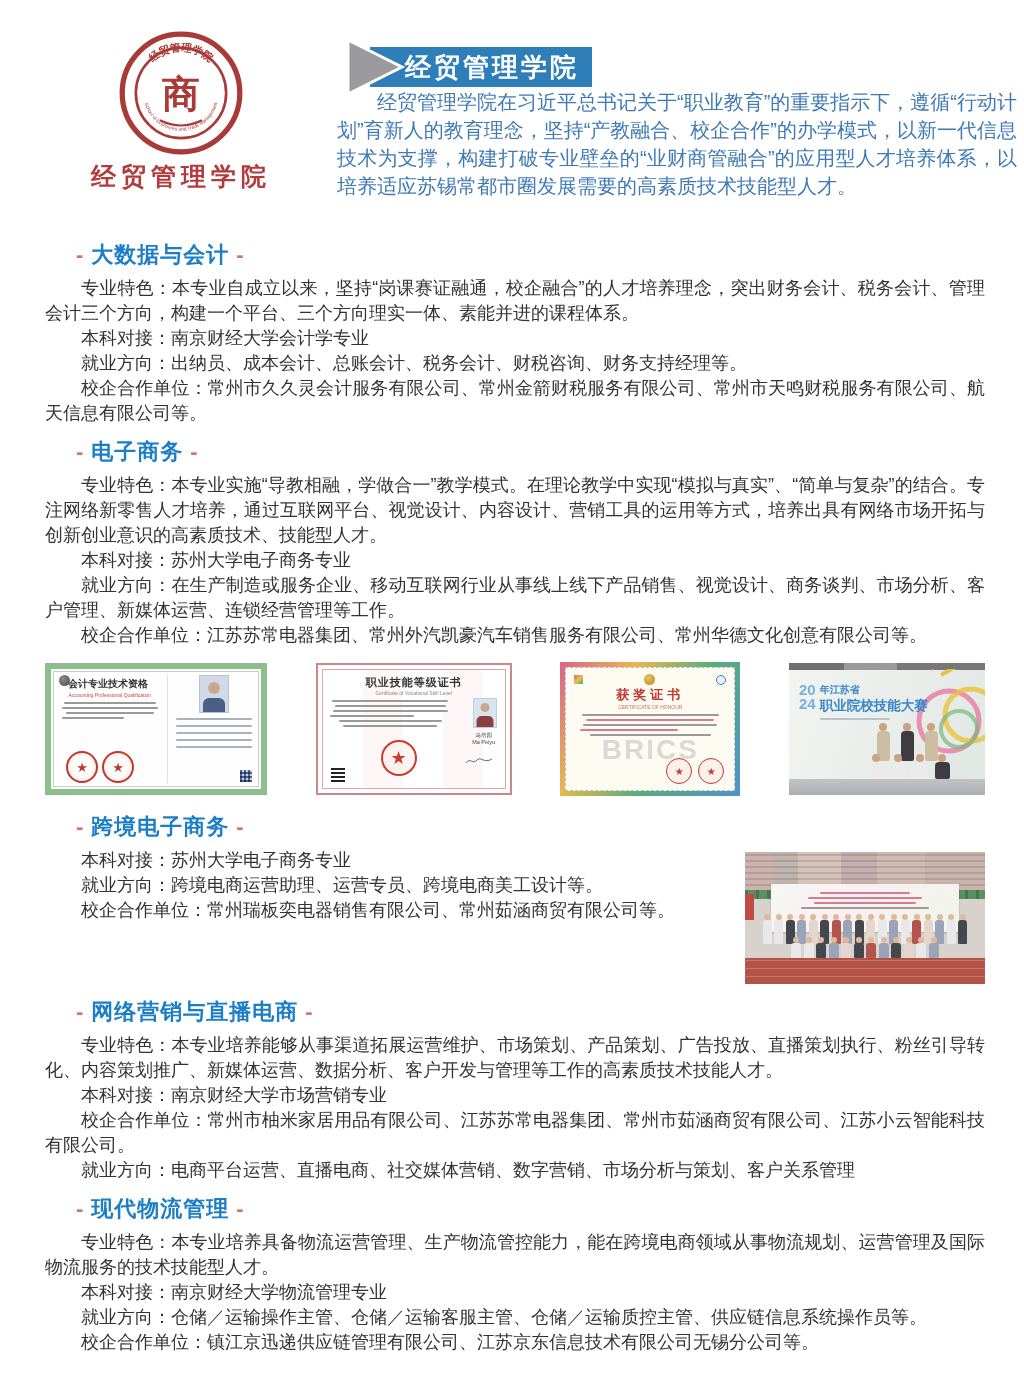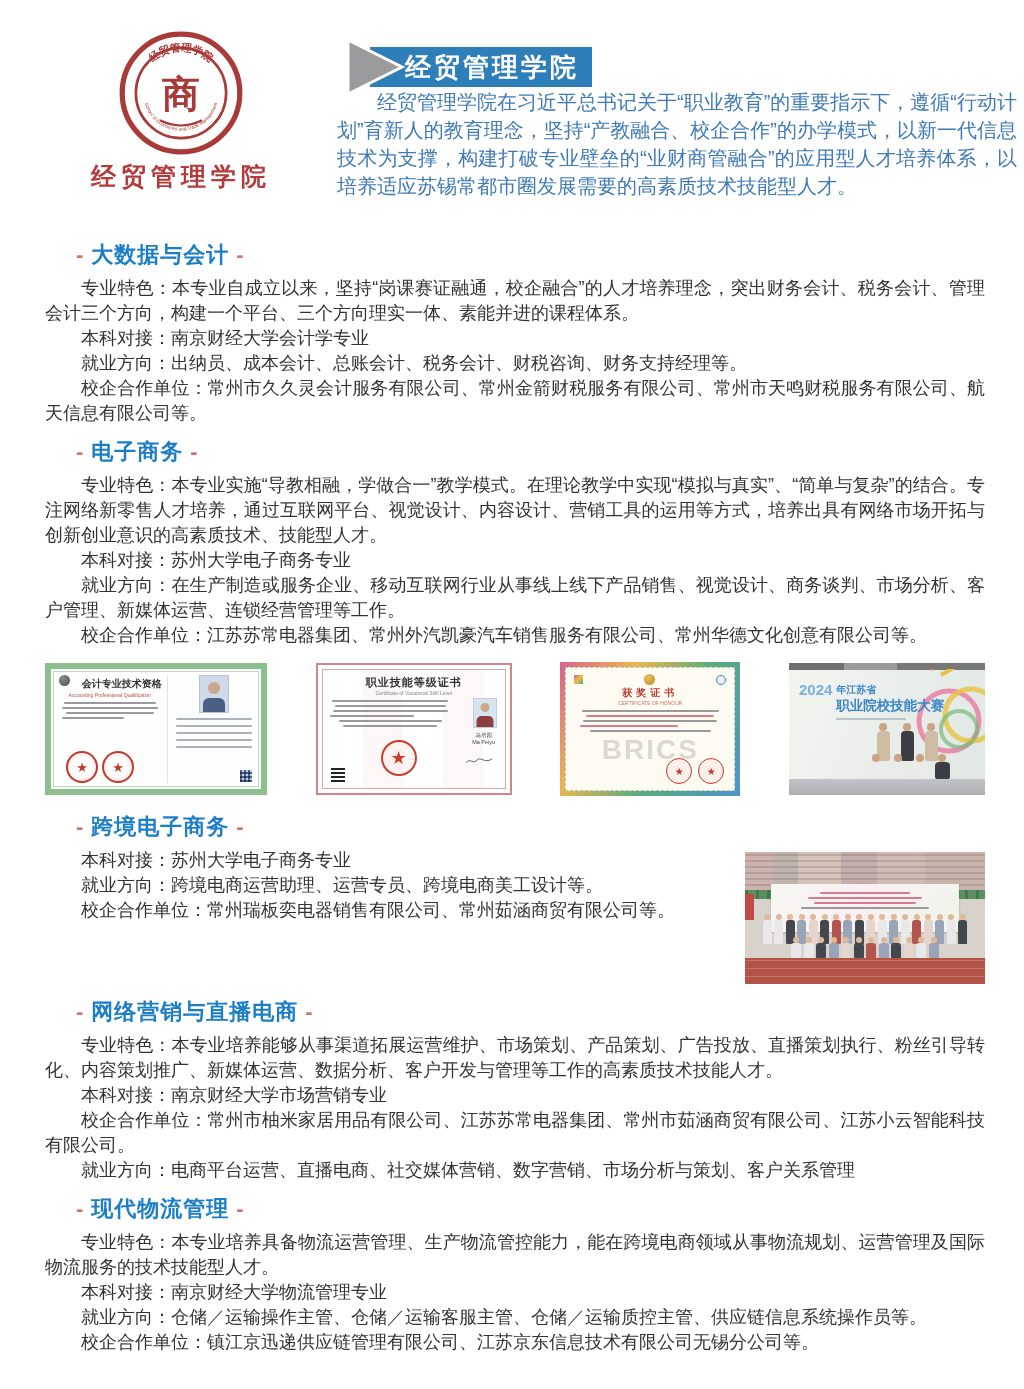--- a/index.html
+++ b/index.html
@@ -30,21 +30,21 @@
   .g-item { position:relative; overflow:hidden; flex-shrink:0; }
   .tbar { background:#9a9a9a; height:2px; margin:3px auto; border-radius:1px; }
   .rbar { background:#d77b90; height:2px; margin:3px auto; border-radius:1px; }
 
   
   .cert-acc { width:222px; height:132px; background:#fdfefd; border:6px solid #8cbe8e;
               box-shadow:inset 0 0 0 2px #fff, inset 0 0 0 3px #b9d8ba; display:flex; padding:6px 7px; }
   .acc-left { width:56%; border-right:1px solid #e0e4e0; padding-right:5px; position:relative; }
   .acc-globe { position:absolute; left:1px; top:0; width:11px; height:11px; border-radius:50%;
                background:radial-gradient(circle at 35% 35%, #8a8a8a, #4a4a4a); }
-  .acc-title { font-size:10px; font-weight:bold; color:#333; text-align:right; margin:2px 0 1px 10px; white-space:nowrap; }
+  .acc-title { font-size:10px; font-weight:bold; color:#333; text-align:left; margin:2px 0 1px 10px; white-space:nowrap; }
   .acc-sub { font-size:5px; color:#c05050; text-align:center; margin-bottom:4px; white-space:nowrap; }
   .acc-seals { position:absolute; bottom:0; left:8px; display:flex; gap:4px; }
   .seal-red { width:32px; height:32px; border-radius:50%; border:2px solid #c0392b;
               background:radial-gradient(circle, #fff 45%, #f6d9d4); display:flex; align-items:center; justify-content:center;
               color:#c0392b; font-size:13px; }
   .acc-right { width:44%; padding-left:6px; position:relative; }
   .id-photo { width:30px; height:38px; margin:0 auto 4px; background:#cfd9e8; position:relative; border:1px solid #b8c4d6; }
   .id-photo::before { content:""; position:absolute; left:50%; top:6px; transform:translateX(-50%);
                       width:12px; height:12px; border-radius:50%; background:#caa88e; }
   .id-photo::after { content:""; position:absolute; left:50%; bottom:0; transform:translateX(-50%);
@@ -76,35 +76,35 @@
   .sig-squiggle { position:absolute; right:12px; bottom:22px; width:28px; height:10px; }
 
   
   .cert-honour { width:180px; height:134px; padding:5px;
       background:linear-gradient(120deg,#d9638f,#e9b84d 30%,#57ad7c 60%,#4f93cc 100%); }
   .honour-inner { width:100%; height:100%; background:#fdfbf2; border:1px dashed #bbb; position:relative; padding:6px 8px; }
   .honour-logos { display:flex; justify-content:space-between; align-items:center; margin-bottom:1px; }
   .h-logo-sq { width:9px; height:9px; background:linear-gradient(135deg,#e05aa0,#f0c040,#40b080); }
   .h-logo-gold { width:11px; height:11px; border-radius:50%; background:radial-gradient(circle at 40% 35%,#e8c25a,#b8862a); }
   .h-logo-blue { width:10px; height:10px; border-radius:50%; border:1.5px solid #3a7ec0; background:#eaf2fb; }
-  .honour-title { text-align:center; font-size:10px; font-weight:bold; color:#c03a30; letter-spacing:4px; white-space:nowrap; }
+  .honour-title { text-align:center; font-size:13px; font-weight:bold; color:#c03a30; letter-spacing:4px; white-space:nowrap; }
   .honour-sub { text-align:center; font-size:5px; color:#cc7766; margin-bottom:4px; white-space:nowrap; }
   .honour-wm { position:absolute; left:50%; bottom:24px; transform:translateX(-50%); font-size:28px; font-weight:bold;
                color:rgba(140,140,140,.30); letter-spacing:2px; }
   .honour-seals { position:absolute; right:10px; bottom:6px; display:flex; gap:6px; }
   .seal-sm { width:26px; height:26px; border-radius:50%; border:1.5px solid #c0392b; color:#c0392b;
              display:flex; align-items:center; justify-content:center; font-size:10px; background:rgba(250,230,226,.5); }
 
   
   .photo-comp { width:196px; height:132px; background:linear-gradient(110deg,#f2f4ef 0%,#e9edea 55%,#dfe7e3 100%); }
   .comp-top { position:absolute; left:0; top:0; right:0; height:7px;
               background:linear-gradient(90deg,#6f6f6f 0 28%,#9a9a9a 28% 55%,#777 55% 100%); }
   .comp-ribbons { position:absolute; right:-6px; top:6px; width:120px; height:110px; }
   .comp-text { position:absolute; left:10px; top:20px; display:flex; gap:4px; }
-  .comp-year { display:flex; flex-direction:row; font-weight:bold; font-size:15px; line-height:14px; color:#79b0dc; }
+  .comp-year { display:flex; flex-direction:column; font-weight:bold; font-size:15px; line-height:14px; color:#79b0dc; }
   .comp-cap1 { font-size:10px; font-weight:bold; color:#3a87c8; }
   .comp-cap2 { font-size:13.5px; font-weight:bold; color:#3a87c8; white-space:nowrap; }
   .comp-sub { height:2px; width:70px; background:#b8c4cc; margin-top:3px; border-radius:1px; }
   .comp-ground { position:absolute; left:0; right:0; bottom:0; height:16px; background:linear-gradient(#c2c3c7,#adaeb2); }
   .fig { position:absolute; width:13px; border-radius:4px 4px 2px 2px; }
   .fig::before { content:""; position:absolute; top:-8px; left:50%; transform:translateX(-50%);
                  width:8px; height:8px; border-radius:50%; background:#caa284; }
   .fig.tan { background:#cdbda4; } .fig.dark { background:#3c3c42; } .fig.white { background:#ebebe9; }
   .stand { height:30px; bottom:34px; } .crouch { height:17px; bottom:16px; width:15px; }
 

